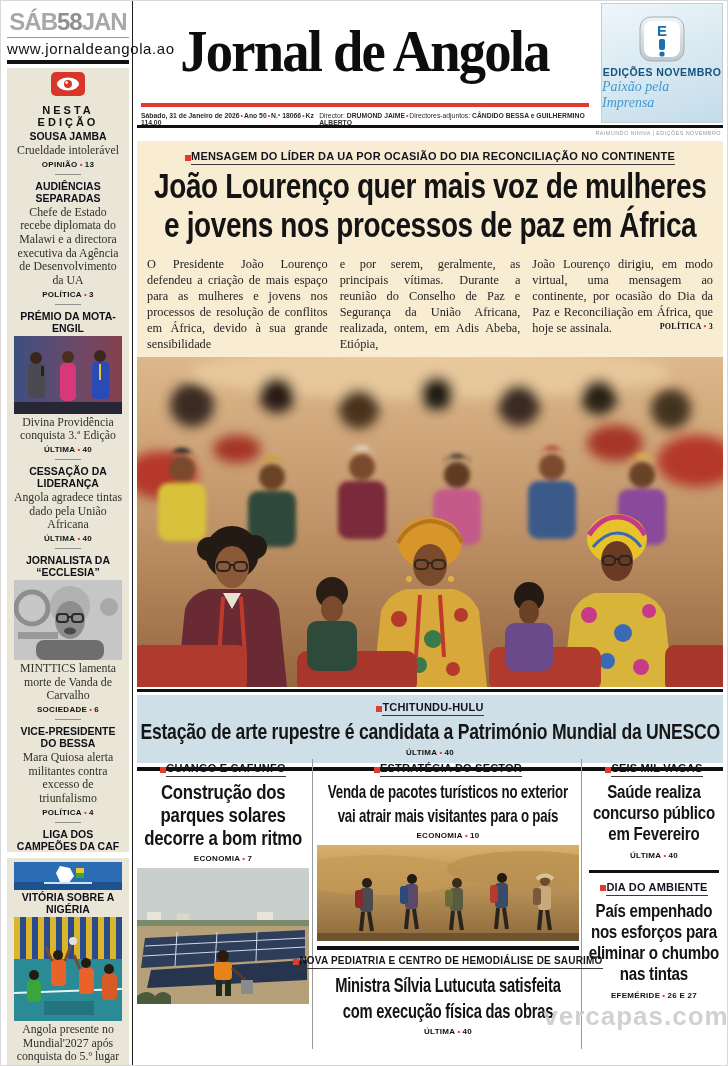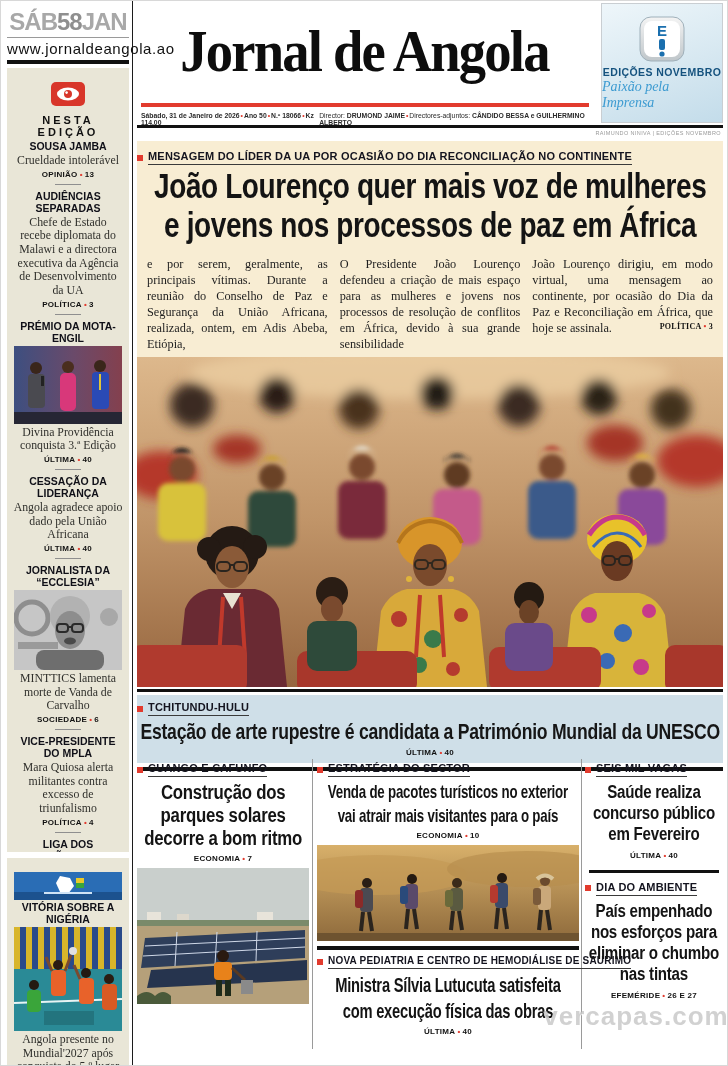--- a/index.html
+++ b/index.html
@@ -1,35 +1,35 @@
 <!DOCTYPE html>
 <html><head>
 <meta charset="utf-8">
 <style>
   html,body{margin:0;padding:0;}
   body{width:728px;height:1066px;position:relative;background:#ffffff;
        font-family:"Liberation Sans",sans-serif;color:#1b1b1b;overflow:hidden;
        border:1px solid #d8d8d8;box-sizing:border-box;}
   
   .sq{width:6px;height:6px;background:#e23b2e;display:inline-block;flex:0 0 auto;}
-  .kickrow{display:flex;align-items:center;justify-content:flex-start;gap:5px;}
+  .kickrow{display:flex;align-items:center;justify-content:center;}
   .kicktxt{font-weight:bold;font-size:11px;letter-spacing:.2px;color:#14141f;
            border-bottom:1.5px solid #3a3a3a;padding-bottom:2px;white-space:nowrap;}
   .ptag{font-weight:bold;font-size:8px;letter-spacing:.3px;color:#111;text-align:center;}
   .ptag .d{color:#e23b2e;padding:0 2px;}
   
   #sidebar{position:absolute;left:6px;top:8px;width:122px;}
   #vline{position:absolute;left:131px;top:0;width:1px;height:1066px;background:#1c1c1c;}
   .datebadge{font-weight:bold;font-size:24px;letter-spacing:-1px;color:#a8a8a8;
              text-align:center;line-height:26px;}
   .datebadge .dd{color:#8f8f8f;}
   .thinrule{height:1px;background:#9a9a9a;margin:2px 0;}
   .site{font-weight:normal;font-size:15px;letter-spacing:.6px;text-align:center;color:#111;}
   .thickrule{height:4px;background:#111;margin-top:3px;}
-  .beigebox{background:#e9e6d7;margin-top:4px;padding:14px 6px 4px;box-sizing:border-box;
+  .beigebox{background:#e9e6d7;margin-top:4px;padding:4px 6px 4px;box-sizing:border-box;
             overflow:hidden;text-align:center;}
   #box1{height:784px;}
   #box2{height:222px;margin-top:6px;}
   .sb-k{font-weight:bold;font-size:10.5px;letter-spacing:0;color:#101018;margin:1px 0 2px;}
   .sb-t{font-family:"Liberation Serif",serif;font-size:11.8px;line-height:1.16;color:#30302c;margin:1px 0 2px;}
   .sb-div{width:26px;height:1px;background:#8f8f8f;margin:5px auto;}
   .sb-photo{width:108px;margin:2px auto;display:block;}
   .edlabel{font-weight:bold;font-size:11px;letter-spacing:3px;color:#111;margin:4px 0 2px;}
   
   #main{position:absolute;left:136px;top:0;width:586px;height:896px;}
@@ -143,21 +143,21 @@
           <rect x="78" y="26" width="17" height="37" rx="4" fill="#2a4ab5"></rect>
           <line x1="86" y1="28" x2="86" y2="44" stroke="#e0c53a" stroke-width="2"></line>
       </svg>
       <div class="sb-t">Divina Providência conquista 3.ª Edição</div>
       <div class="ptag"><span>ÚLTIMA</span><span class="d">•</span><span>40</span></div>
     </div>
     <div class="sb-div"></div>
 
     <div>
       <div class="sb-k">CESSAÇÃO DA LIDERANÇA</div>
-      <div class="sb-t">Angola agradece apoio dado pela União Africana</div>
+      <div class="sb-t">Angola agradece tintas dado pela União Africana</div>
       <div class="ptag"><span>ÚLTIMA</span><span class="d">•</span><span>40</span></div>
     </div>
     <div class="sb-div"></div>
 
     <div>
       <div class="sb-k">JORNALISTA DA “ECCLESIA”</div>
       <svg class="sb-photo" width="108" height="80" viewBox="0 0 108 80">
         <rect width="108" height="80" fill="#c6c6c6"></rect>
         <circle cx="18" cy="28" r="16" fill="none" stroke="#8e8e8e" stroke-width="5"></circle>
         <rect x="4" y="52" width="40" height="7" fill="#9a9a9a"></rect>
@@ -169,21 +169,21 @@
           <line x1="54" y1="37" x2="58" y2="37" stroke="#2a2a2a" stroke-width="2"></line>
         <ellipse cx="56" cy="51" rx="6" ry="3.5" fill="#4a4a4a"></ellipse>
         <rect x="22" y="60" width="68" height="20" rx="8" fill="#6e6e6e"></rect>
       </svg>
       <div class="sb-t">MINTTICS lamenta morte de Vanda de Carvalho</div>
       <div class="ptag"><span>SOCIEDADE</span><span class="d">•</span><span>6</span></div>
     </div>
     <div class="sb-div"></div>
 
     <div>
-      <div class="sb-k">VICE-PRESIDENTE DO MPLA</div>
+      <div class="sb-k">VICE-PRESIDENTE DO BESSA</div>
       <div class="sb-t">Mara Quiosa alerta militantes contra excesso de triunfalismo</div>
       <div class="ptag"><span>POLÍTICA</span><span class="d">•</span><span>4</span></div>
     </div>
     <div class="sb-div"></div>
 
     <div>
       <div class="sb-k">LIGA DOS CAMPEÕES DA CAF</div>
 
     </div>
   </div>
@@ -258,22 +258,22 @@
   <div class="lead">
     <div class="kickrow">
         <span class="sq"></span>
         <span class="kicktxt">MENSAGEM DO LÍDER DA UA POR OCASIÃO DO DIA RECONCILIAÇÃO NO CONTINENTE</span>
       </div>
     <div class="leadhl">
         <div>João Lourenço quer mais voz de mulheres</div>
         <div>e jovens nos processos de paz em África</div>
       </div>
     <div class="leadcols">
+      <div class="c">O Presidente João Lourenço defendeu a criação de mais espaço para as mulheres e jovens nos processos de resolução de conflitos em África, devido à sua grande sensibilidade</div>
       <div class="c">e por serem, geralmente, as principais vítimas. Durante a reunião do Conselho de Paz e Segurança da União Africana, realizada, ontem, em Adis Abeba, Etiópia,</div>
-      <div class="c">O Presidente João Lourenço defendeu a criação de mais espaço para as mulheres e jovens nos processos de resolução de conflitos em África, devido à sua grande sensibilidade</div>
       <div class="c"><span>João Lourenço dirigiu, em modo virtual, uma mensagem ao continente, por ocasião do Dia da Paz e Reconciliação em África, que hoje se assinala.</span>
         <div class="ptag leadtag"><span>POLÍTICA</span><span class="d">•</span><span>3</span></div>
       </div>
     </div>
   </div>
 
   <div class="mainphoto">
     <svg width="586" height="330" viewBox="0 0 586 330">
       <defs>
         <linearGradient id="bgG" x1="0" y1="0" x2="0" y2="1">

